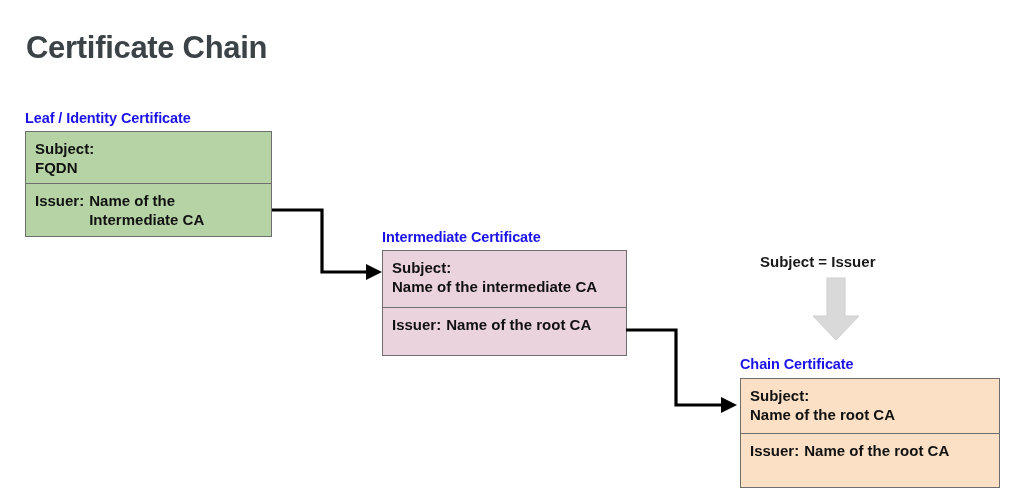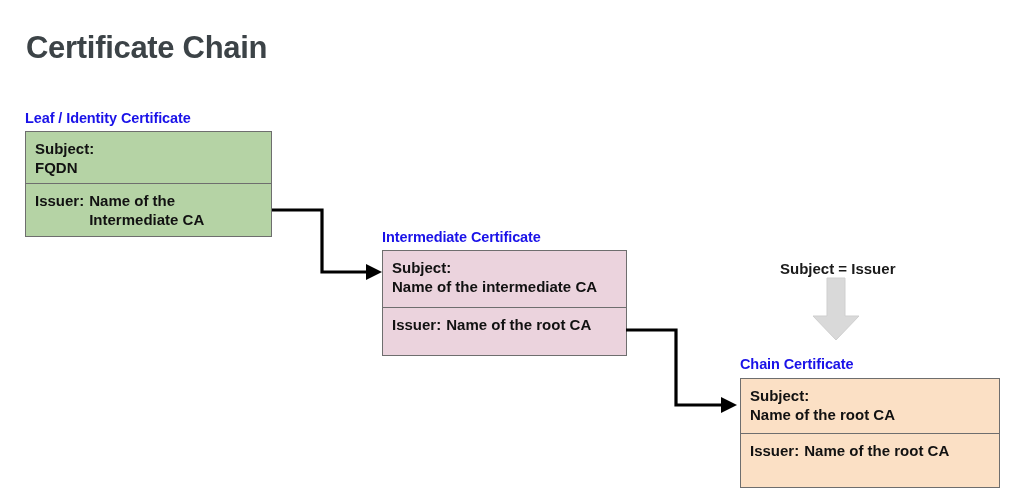--- a/index.html
+++ b/index.html
@@ -87,26 +87,25 @@
   
   .connector {
     position: absolute;
     pointer-events: none;
   }
 
   
   #subject-equals-issuer-label {
     position: absolute;
     left: 760px;
-    top: 260px;
+    top: 253px;
     font-size: 15px;
     font-weight: bold;
     color: #1a1a1a;
     white-space: nowrap;
-    margin-left: 20px;
   }
   #self-signed-arrow {
     position: absolute;
     left: 805px;
     top: 276px;
   }
 </style>
 </head>
 <body>
 

